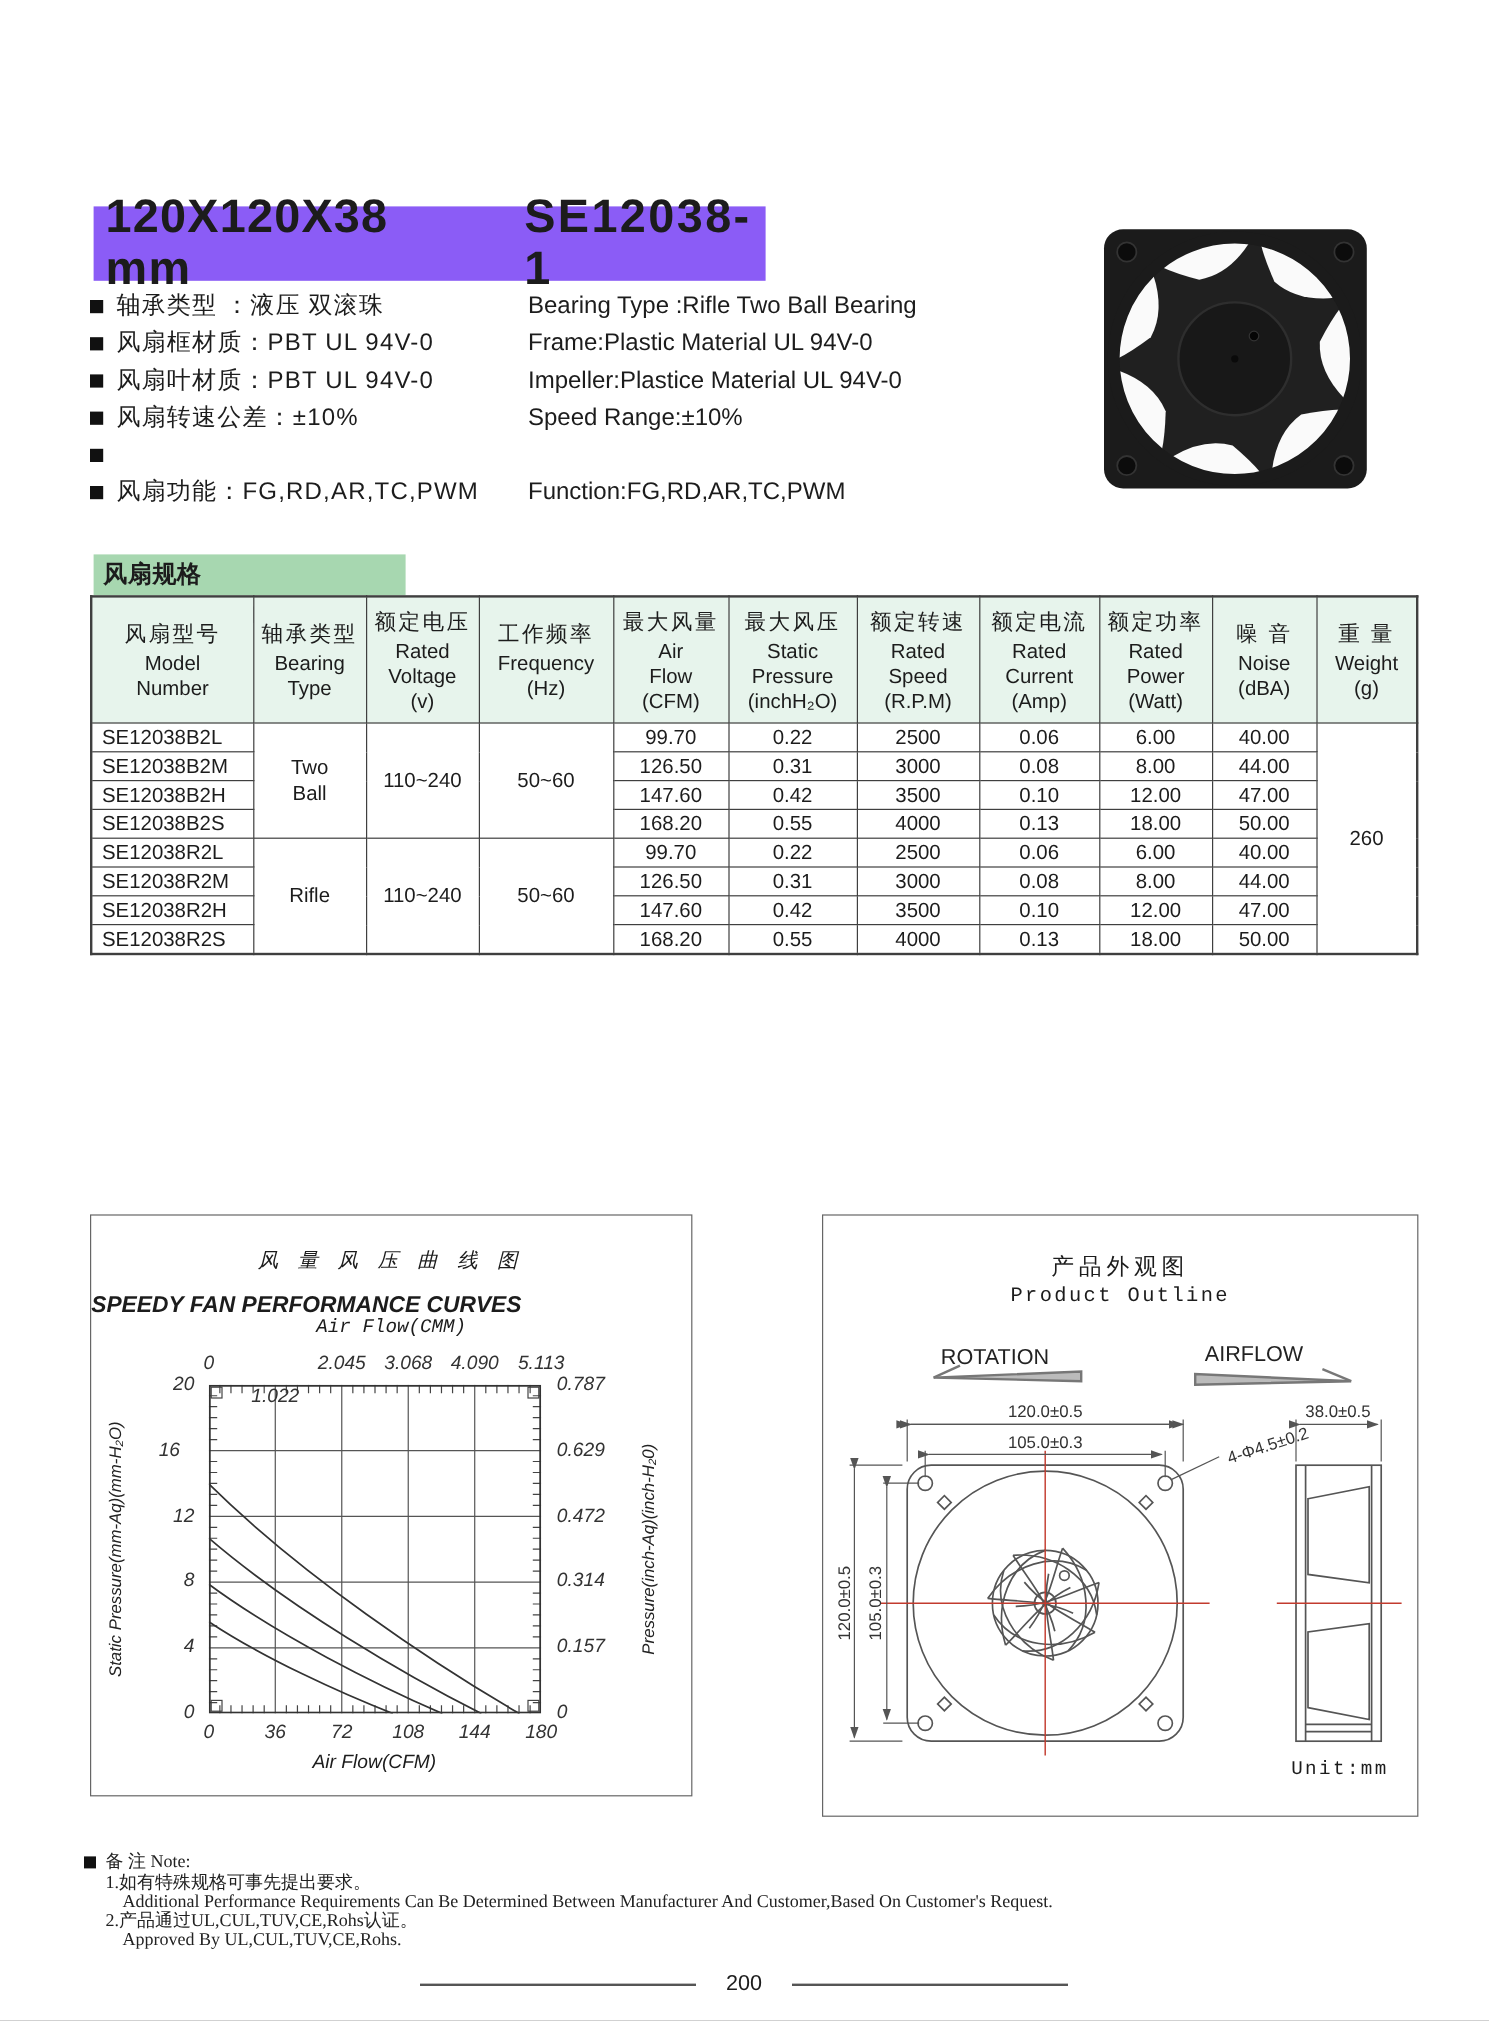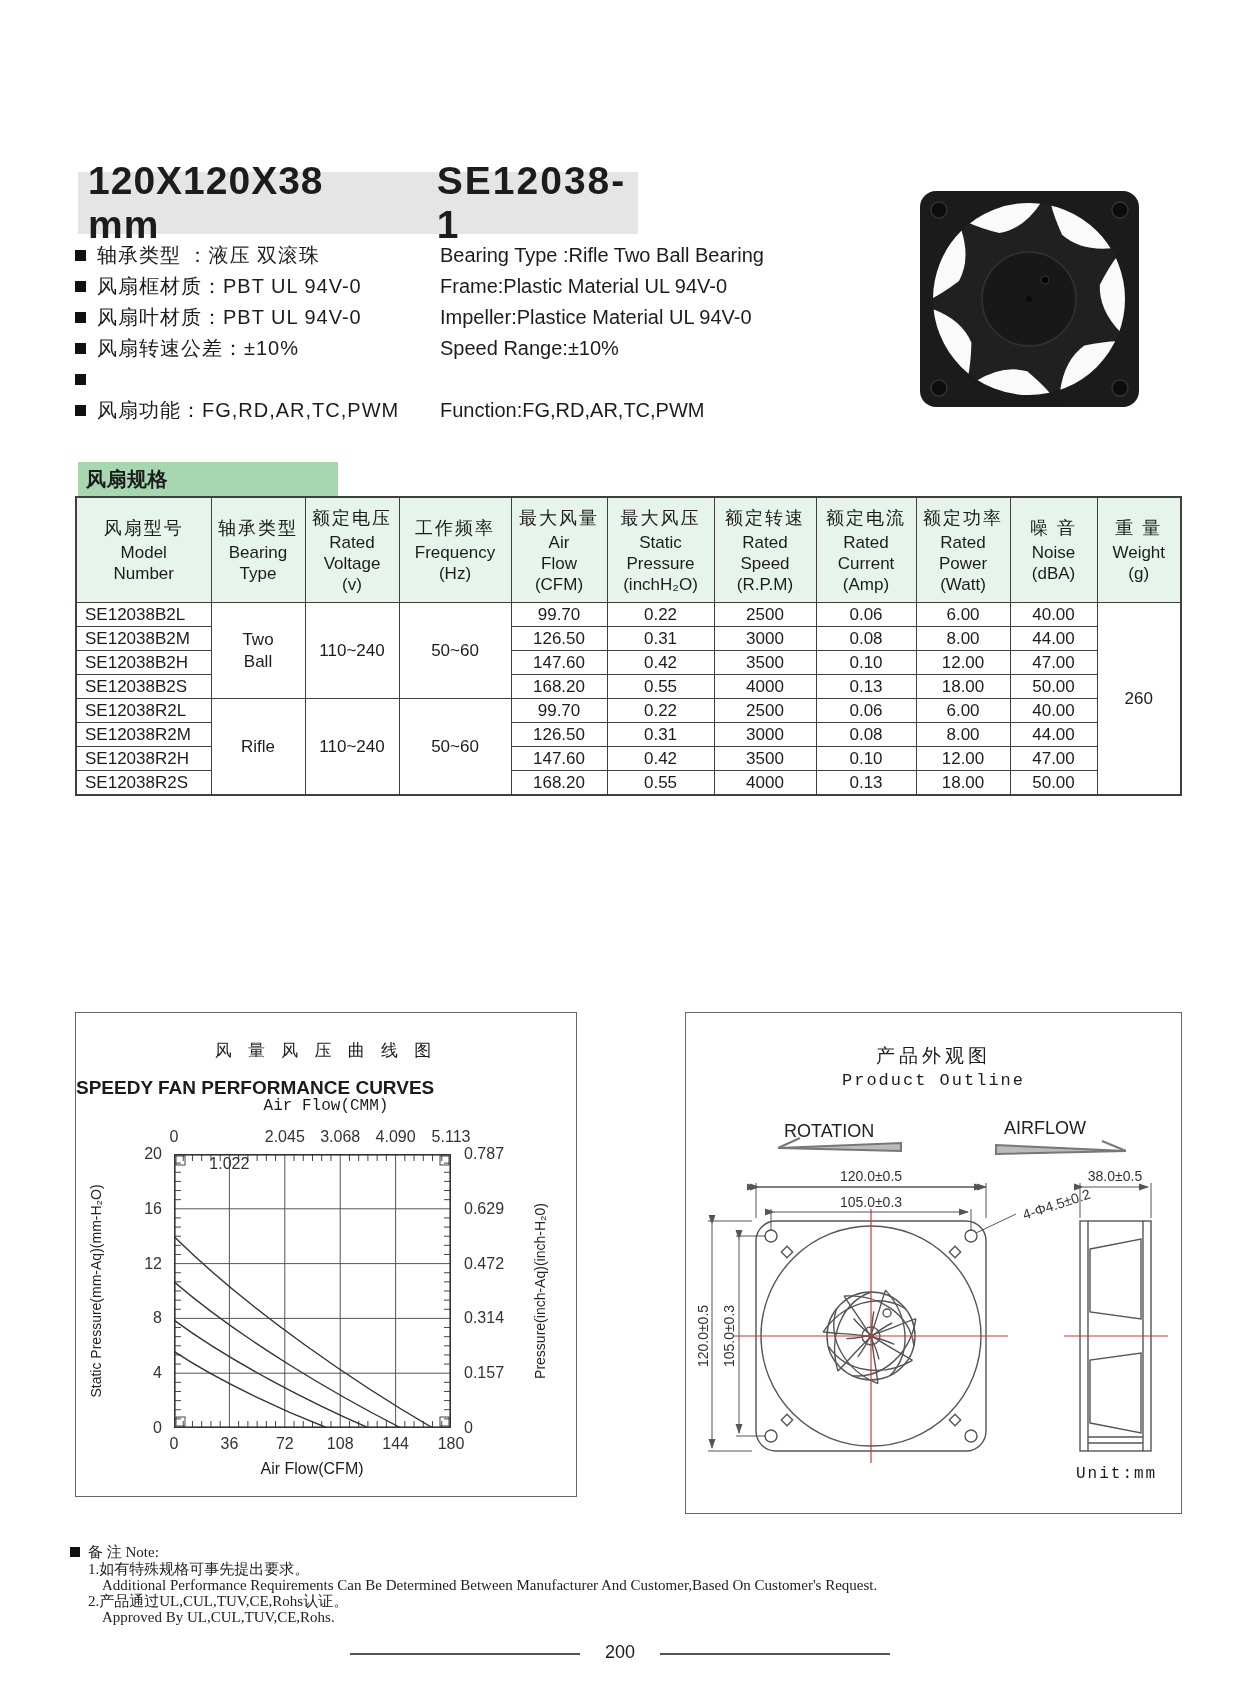--- a/index.html
+++ b/index.html
@@ -4,21 +4,21 @@
 <style>
   html,body{margin:0;padding:0;background:#888;}
   .page{position:relative;width:1241px;height:1684px;background:#fff;margin:0 auto;
         font-family:"Liberation Sans",sans-serif;color:#1c1c1c;overflow:hidden;}
   .abs{position:absolute;}
   
   .band{left:6px;top:10px;width:1229px;height:114px;background:#abd8b4;display:flex;align-items:center;}
   .band-title{position:absolute;left:0;width:100%;text-align:center;transform:translateX(40px);
         font-size:54px;font-weight:bold;color:#fff;letter-spacing:4px;white-space:nowrap;}
   
-  .ptitle{left:78px;top:172px;width:560px;height:62px;background:#e5e5e5;display:flex;align-items:center;padding-left:10px;box-sizing:border-box;}
+  .ptitle{left:78px;top:172px;width:560px;height:62px;background:#8b5cf6;display:flex;align-items:center;padding-left:10px;box-sizing:border-box;}
   .ptitle .sz{font-size:39px;font-weight:bold;letter-spacing:1px;}
   .ptitle .md{font-size:39px;font-weight:bold;margin-left:48px;letter-spacing:2px;}
   
   .bullets{left:75px;top:240px;width:820px;}
   .brow{position:relative;height:31px;line-height:31px;white-space:nowrap;}
   .brow .sq{position:absolute;left:0;top:10px;width:11px;height:11px;background:#111;}
   .brow .zh{position:absolute;left:22px;font-size:20px;letter-spacing:1px;}
   .brow .en{position:absolute;left:365px;font-size:20px;}
   
   .speclabel{left:78px;top:462px;width:260px;height:34px;background:#a7d7b0;
@@ -27,21 +27,21 @@
         font-size:17px;}
   table.spec th,table.spec td{border:1px solid #3f3f3f;text-align:center;padding:0;}
   table.spec th{background:#e7f4ec;font-weight:normal;height:104px;vertical-align:middle;}
   table.spec th .zh{font-size:18px;letter-spacing:2px;margin-bottom:2px;}
   table.spec th .en{font-size:17px;white-space:pre-line;line-height:21px;}
   table.spec td{height:23px;background:#fff;white-space:pre-line;line-height:22px;}
   table.spec td.model{text-align:left;padding-left:8px;}
   table.spec{border:2px solid #3f3f3f;}
   
   .panel{border:1px solid #666;background:#fff;}
-  #perf-panel{left:75px;top:1012px;width:500px;height:483px;}
+  #perf-panel{left:75px;top:1012px;width:500px;height:483px;font-style:italic;}
   #outline-panel{left:685px;top:1012px;width:495px;height:500px;}
   .c-title-zh{width:100%;text-align:center;top:26px;font-size:17px;letter-spacing:6px;font-family:"Liberation Serif",serif;}
   .c-title-en{width:100%;top:64px;font-size:19px;font-weight:bold;}
   .c-xcmm{width:100%;text-align:center;top:84px;font-size:16px;font-family:"Liberation Mono",monospace;}
   .tick{position:absolute;font-size:16px;color:#333;white-space:nowrap;}
   .axis-title{position:absolute;font-size:14px;color:#222;white-space:nowrap;}
   .o-title-zh{width:100%;text-align:center;top:30px;font-size:19px;letter-spacing:4px;font-family:"Liberation Serif",serif;}
   .o-title-en{width:100%;text-align:center;top:58px;font-size:17px;font-family:"Liberation Mono",monospace;letter-spacing:2px;}
   .flowlab{position:absolute;font-size:18px;color:#222;}
   .unitmm{left:390px;top:452px;font-size:16px;font-family:"Liberation Mono",monospace;letter-spacing:2px;}
@@ -422,21 +422,21 @@
       <span class="tick" style="left: 264.2px; top: 115px; transform: translateX(-50%);">3.068</span>
       <span class="tick" style="left: 319.6px; top: 115px; transform: translateX(-50%);">4.090</span>
       <span class="tick" style="left: 375px; top: 115px; transform: translateX(-50%);">5.113</span>
       <span class="tick" style="left: 98px; top: 422px; transform: translateX(-50%);">0</span>
       <span class="tick" style="left: 153.4px; top: 422px; transform: translateX(-50%);">36</span>
       <span class="tick" style="left: 208.8px; top: 422px; transform: translateX(-50%);">72</span>
       <span class="tick" style="left: 264.2px; top: 422px; transform: translateX(-50%);">108</span>
       <span class="tick" style="left: 319.6px; top: 422px; transform: translateX(-50%);">144</span>
       <span class="tick" style="left: 375px; top: 422px; transform: translateX(-50%);">180</span>
       <span class="tick" style="left: 86px; top: 132px; transform: translateX(-100%);">20</span>
-      <span class="tick" style="left: 86px; top: 186.8px; transform: translateX(-100%);">16</span>
+      <span class="tick" style="left: 74px; top: 186.8px; transform: translateX(-100%);">16</span>
       <span class="tick" style="left: 86px; top: 241.6px; transform: translateX(-100%);">12</span>
       <span class="tick" style="left: 86px; top: 296.4px; transform: translateX(-100%);">8</span>
       <span class="tick" style="left: 86px; top: 351.2px; transform: translateX(-100%);">4</span>
       <span class="tick" style="left: 86px; top: 406px; transform: translateX(-100%);">0</span>
       <span class="tick" style="left: 388px; top: 132px;">0.787</span>
       <span class="tick" style="left: 388px; top: 186.8px;">0.629</span>
       <span class="tick" style="left: 388px; top: 241.6px;">0.472</span>
       <span class="tick" style="left: 388px; top: 296.4px;">0.314</span>
       <span class="tick" style="left: 388px; top: 351.2px;">0.157</span>
       <span class="tick" style="left: 388px; top: 406px;">0</span>

